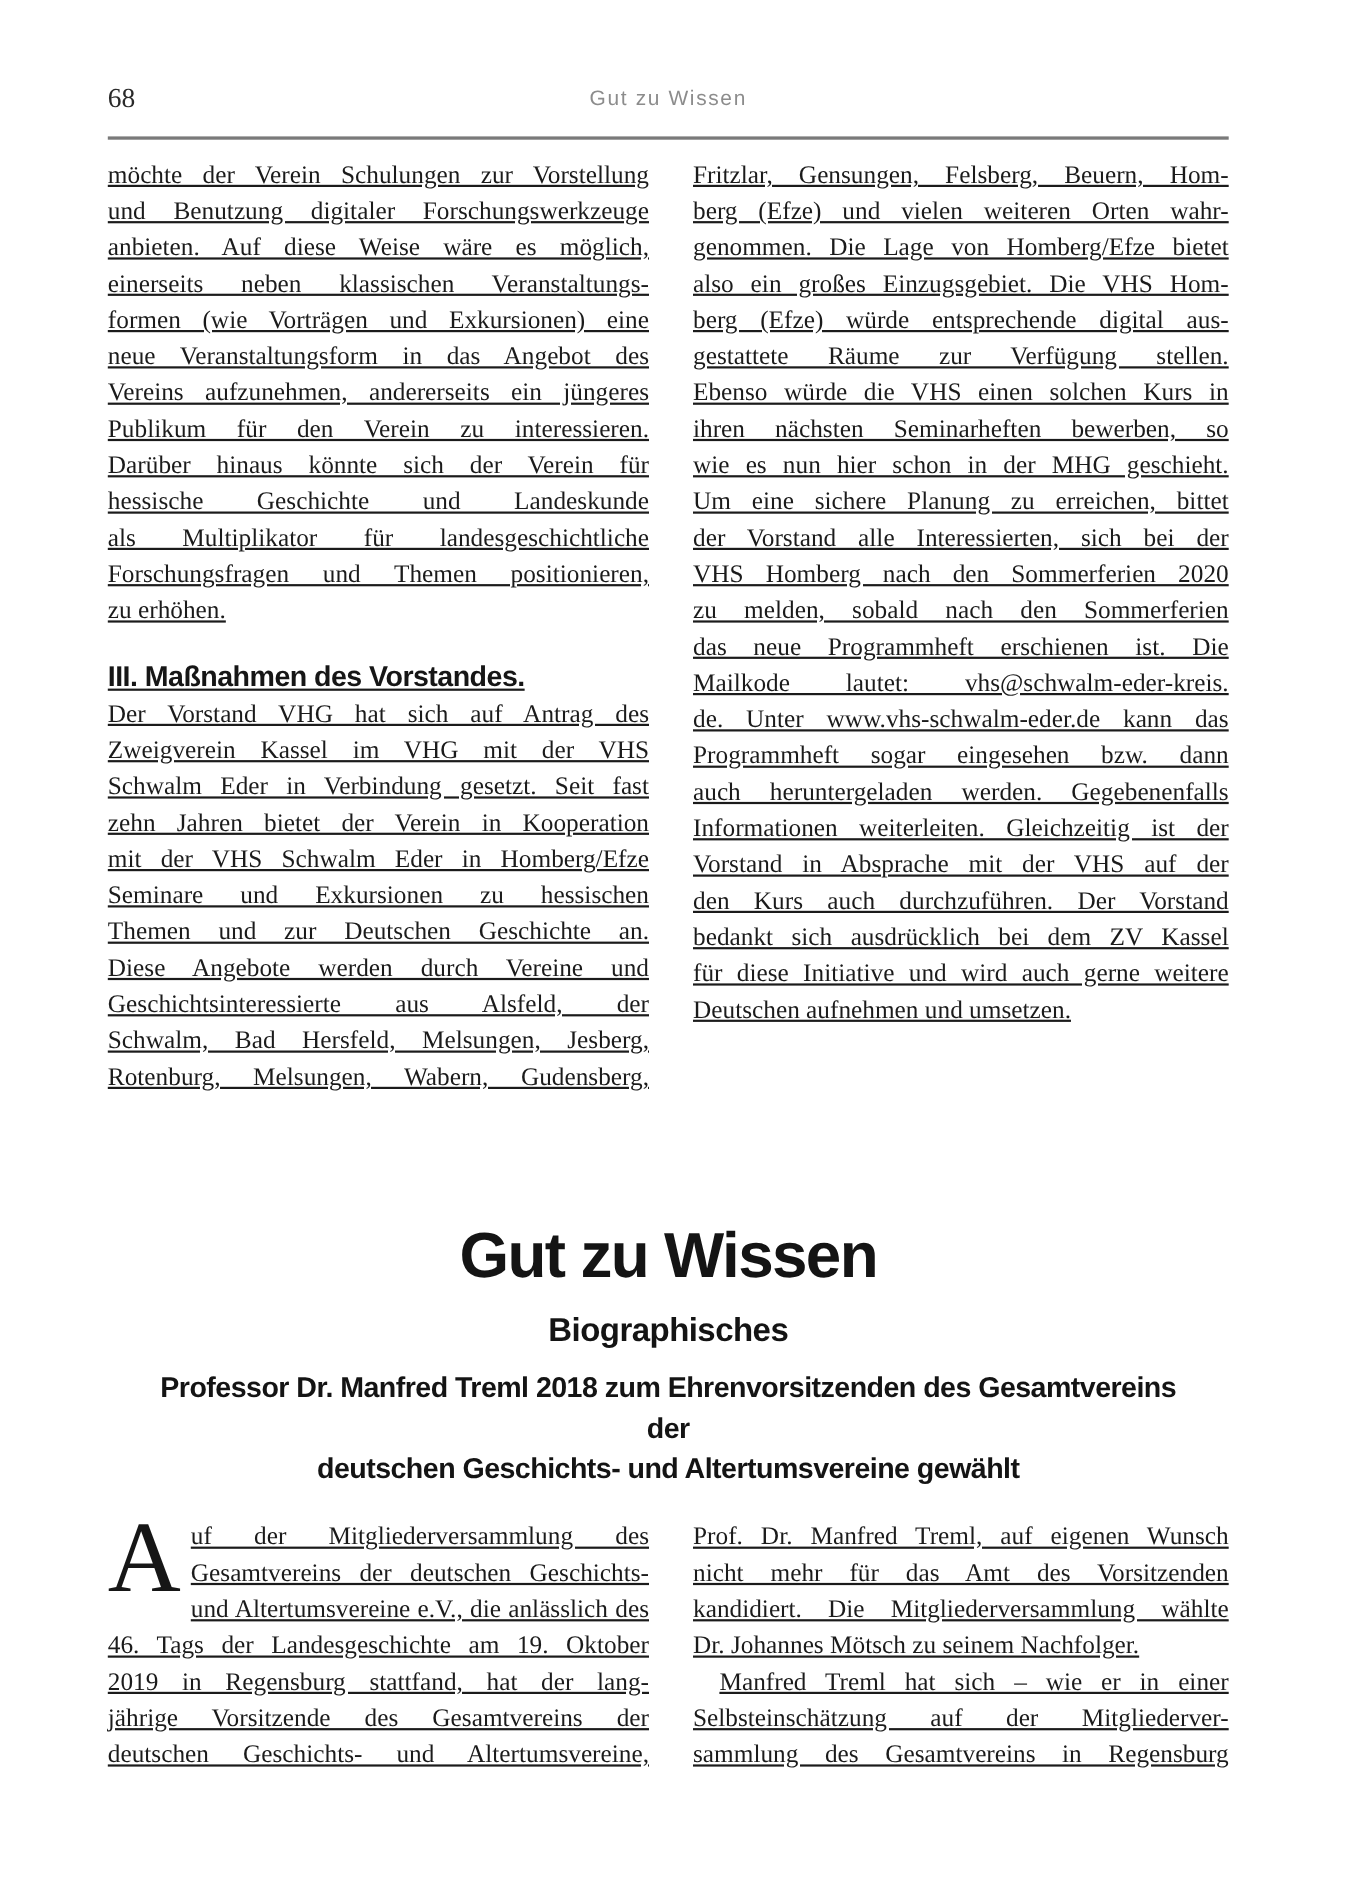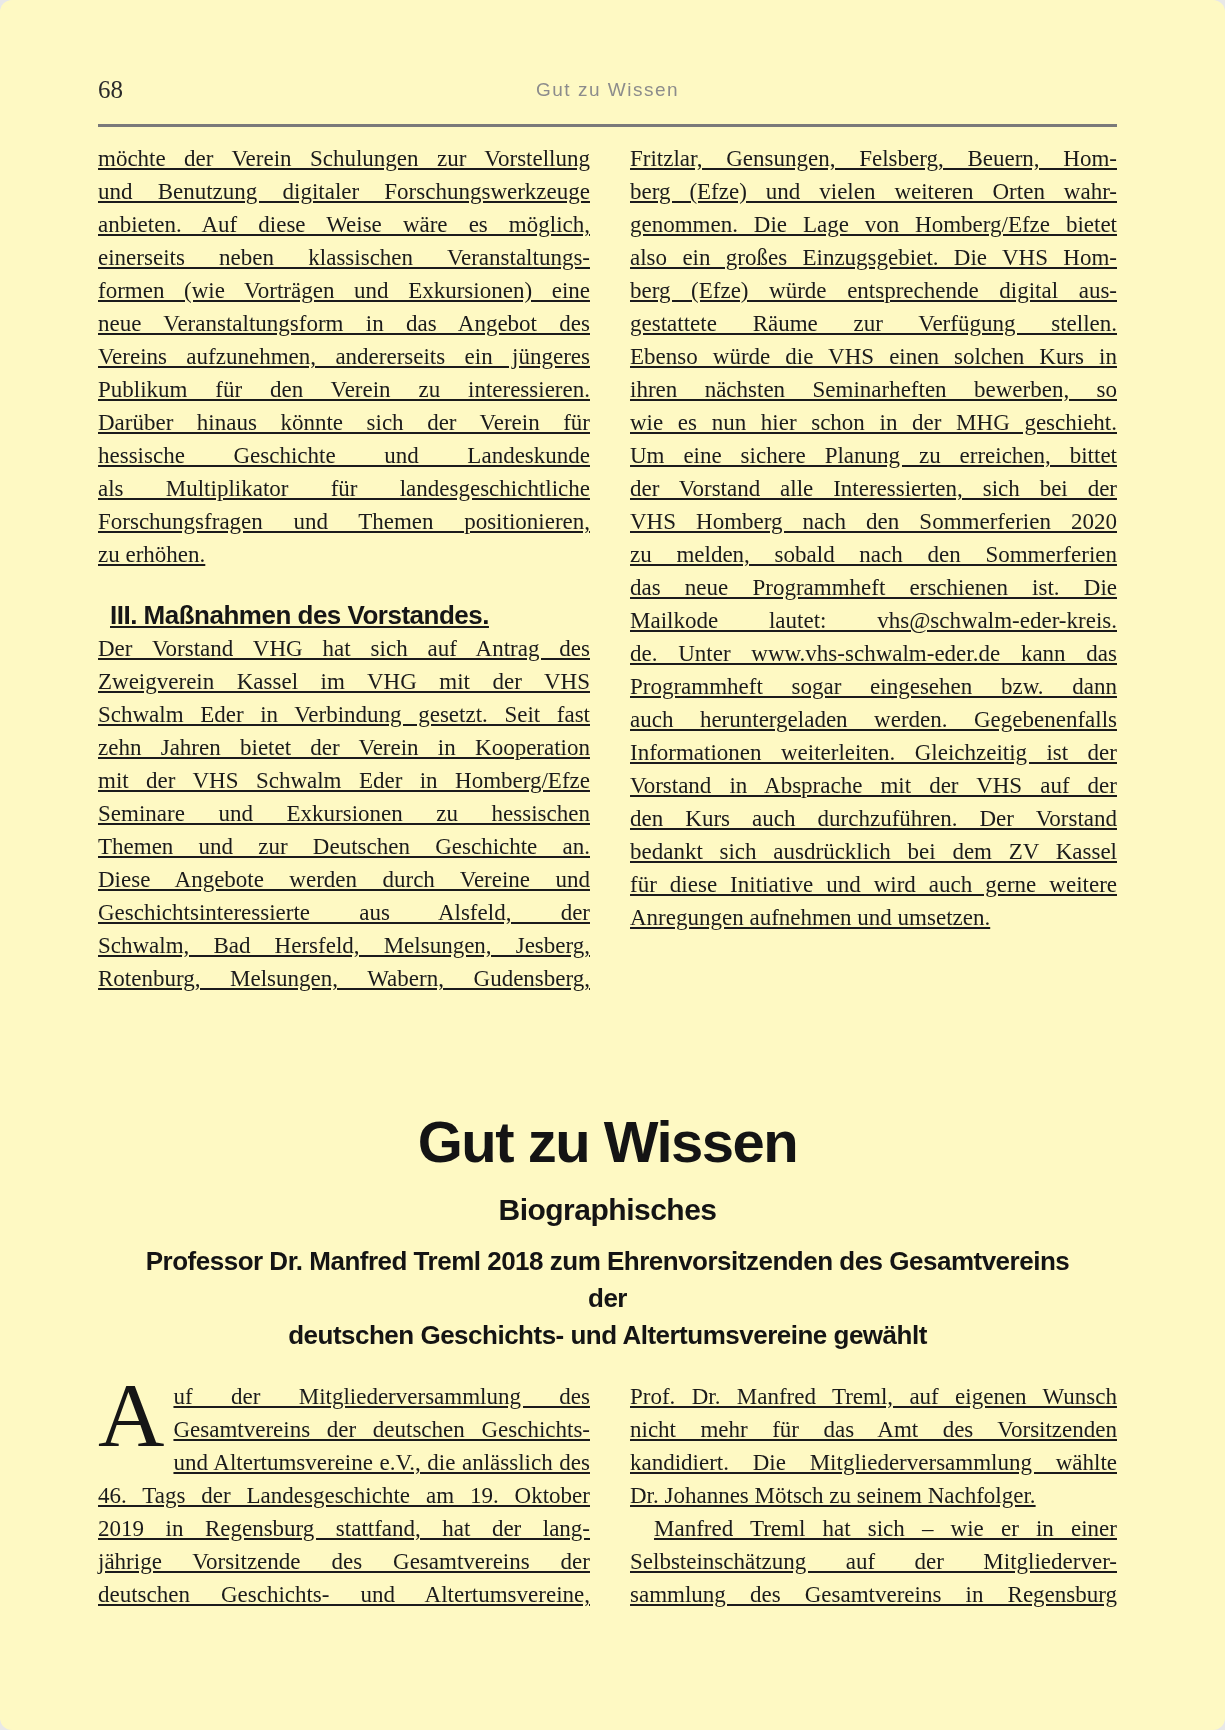--- a/index.html
+++ b/index.html
@@ -1,25 +1,24 @@
 <!DOCTYPE html>
 <html><head>
 <meta charset="utf-8">
 <style>
   html,body { margin:0; padding:0; background:#e8e8e8; }
   .page {
     position: relative;
     width: 1225px; height: 1730px;
     margin: 0 auto;
-    background: #fef9c3;
+    background: #ffffff;
     box-sizing: border-box;
     padding: 76px 108px 0 98px;
     color: #1b1b1b;
     font-family: "Liberation Serif", serif;
-    border-radius: 12px;
   }
   
   .pghead { position: relative; height: 30px; }
   .pgnum {
     font: 400 25px/28px "Liberation Serif", serif;
     color: #2a2a2a;
   }
   .runtitle {
     position: absolute; left: 50%; top: 3px;
     transform: translateX(-50%);
@@ -44,21 +43,21 @@
     color: #1b1b1b;
     text-align: justify;
     text-align-last: justify;
     -moz-text-align-last: justify;
     white-space: normal;
   }
   .tl.flush { text-align-last: left; -moz-text-align-last: left; }
   .tl.indent { text-indent: 24px; }
 
   .subhead {
-    margin: 28px 0 0 12px;
+    margin: 28px 0 0 0;
     font: 700 26px/33px "Liberation Sans", sans-serif;
     letter-spacing: -0.5px;
     color: #161616;
   }
 
   
   .titleblock { text-align: center; }
   .bigtitle {
     margin: 116px 0 0 0;
     font: 700 58px/62px "Liberation Sans", sans-serif;
@@ -148,21 +147,21 @@
           <div class="tl">das neue Programmheft erschienen ist. Die</div>
           <div class="tl">Mailkode lautet: vhs@schwalm-eder-kreis.</div>
           <div class="tl">de. Unter www.vhs-schwalm-eder.de kann das</div>
           <div class="tl">Programmheft sogar eingesehen bzw. dann</div>
           <div class="tl">auch heruntergeladen werden. Gegebenenfalls</div>
           <div class="tl">Informationen weiterleiten. Gleichzeitig ist der</div>
           <div class="tl">Vorstand in Absprache mit der VHS auf der</div>
           <div class="tl">den Kurs auch durchzuführen. Der Vorstand</div>
           <div class="tl">bedankt sich ausdrücklich bei dem ZV Kassel</div>
           <div class="tl">für diese Initiative und wird auch gerne weitere</div>
-          <div class="tl flush">Anregungen aufnehmen und umsetzen.</div>
+          <div class="tl flush">Deutschen aufnehmen und umsetzen.</div>
         </div>
     </div>
   </div>
 
   <div class="titleblock">
     <h1 class="bigtitle">Gut zu Wissen</h1>
     <h2 class="subtitle">Biographisches</h2>
     <h3 class="arttitle"><span>Professor Dr. Manfred Treml 2018 zum Ehrenvorsitzenden des Gesamtvereins der</span><br><span>deutschen Geschichts- und Altertumsvereine gewählt</span></h3>
   </div>
 

